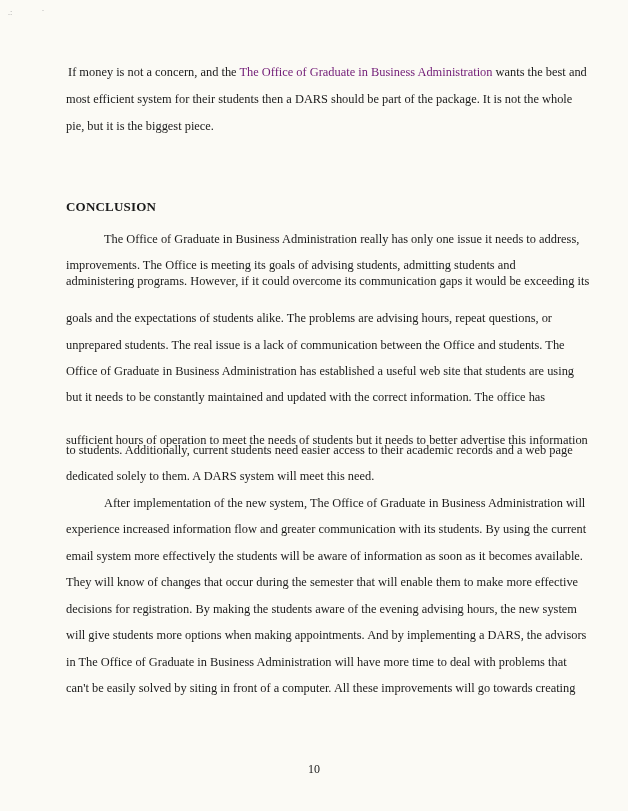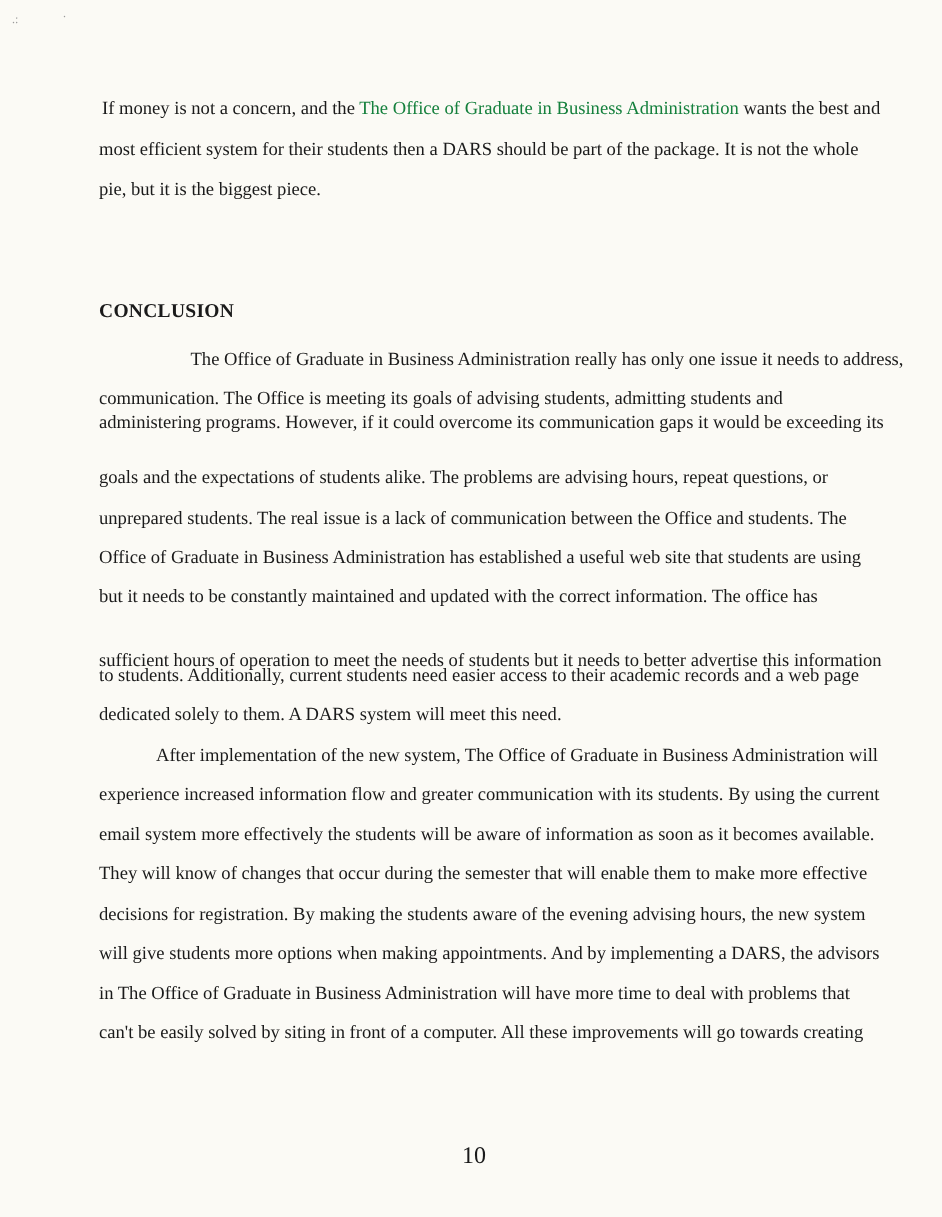--- a/index.html
+++ b/index.html
@@ -20,42 +20,42 @@
       line-height: 14px;
     }
     .indent { left: 104px; }
     .heading {
       position: absolute;
       left: 66px; top: 199px;
       font-weight: bold;
       font-size: 13px;
       letter-spacing: 0.2px;
     }
-    .highlight { color: #15803d; }
+    .highlight { color: #701a75; }
     .pagenum {
       position: absolute;
       left: 308px; top: 762px;
-      font-size: 16px;
+      font-size: 12px;
     }
   </style>
 </head>
 <body>
 
 <span class="speck" style="left:8px;top:8px;">.:</span>
 <span class="speck" style="left:42px;top:4px;">.</span>
 
 <div class="line" style="left:68px;top:65px;"><span>If money is not a concern, and the </span><span class="highlight">The Office of Graduate in Business Administration</span><span> wants the best and</span></div>
 <div class="line" style="top:92px;">most efficient system for their students then a DARS should be part of the package.  It is not the whole</div>
 <div class="line" style="top:119px;">pie, but it is the biggest piece.</div>
 
 <div class="heading">CONCLUSION</div>
 
 <div>
-  <div class="line indent" style="top:232px;margin-left:23px;">The Office of Graduate in Business Administration really has only one issue it needs to address,</div>
-  <div class="line" style="top:258px;">communication.  The Office is meeting its goals of advising students, admitting students and</div>
+  <div class="line indent" style="top:232px;">The Office of Graduate in Business Administration really has only one issue it needs to address,</div>
+  <div class="line" style="top:258px;">improvements.  The Office is meeting its goals of advising students, admitting students and</div>
   <div class="line" style="top:274px;">administering programs.  However, if it could overcome its communication gaps it would be exceeding its</div>
   <div class="line" style="top:311px;">goals and the expectations of students alike.  The problems are advising hours, repeat questions, or</div>
   <div class="line" style="top:338px;text-align:right;">unprepared students.  The real issue is a lack of communication between the Office and students.  The</div>
   <div class="line" style="top:364px;">Office of Graduate in Business Administration has established a useful web site that students are using</div>
   <div class="line" style="top:390px;">but it needs to be constantly maintained and updated with the correct information.  The office has</div>
   <div class="line" style="top:417px;margin-top:16px;">sufficient hours of operation to meet the needs of students but it needs to better advertise this information</div>
   <div class="line" style="top:443px;">to students.  Additionally, current students need easier access to their academic records and a web page</div>
   <div class="line" style="top:469px;">dedicated solely to them.  A DARS system will meet this need.</div>
 </div>
 

